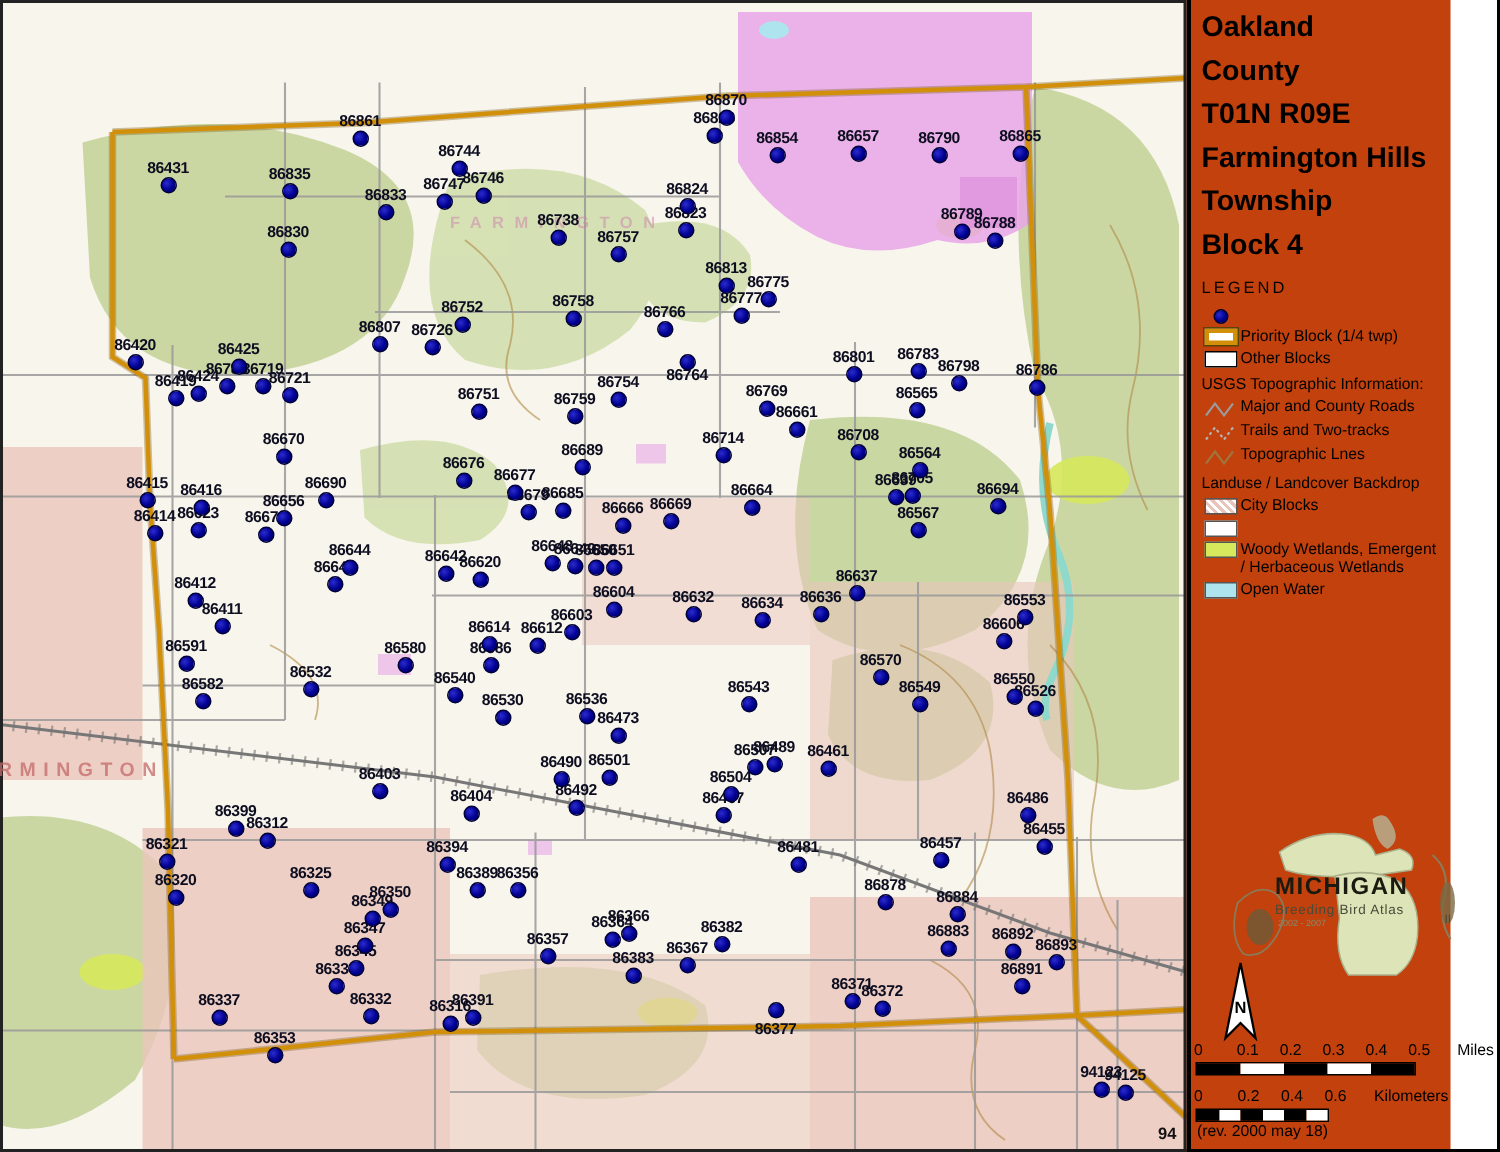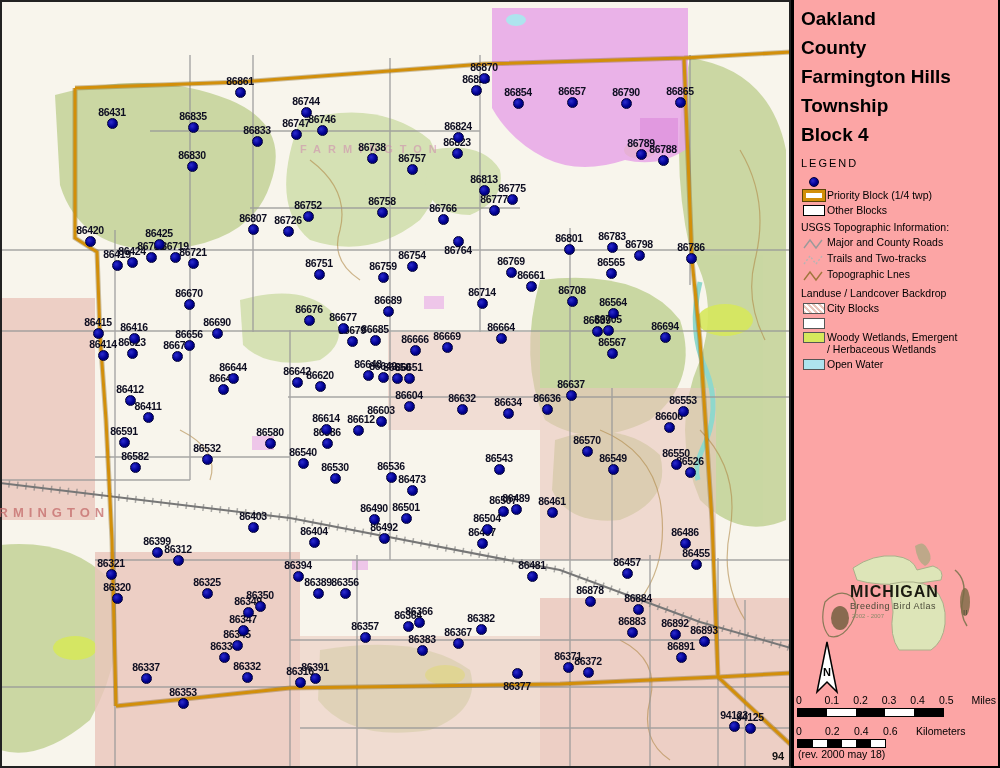--- a/index.html
+++ b/index.html
@@ -12,21 +12,21 @@
           background:radial-gradient(circle at 35% 35%, #2b2bd0 0%, #000090 55%, #000060 100%);
           border:1.5px solid #000038;box-sizing:border-box;z-index:6;}
   .pt-label{position:absolute;width:64px;text-align:center;font-size:10.5px;font-weight:bold;
             color:#0d0d20;letter-spacing:-0.3px;z-index:5;white-space:nowrap;}
   .map-town-label{position:absolute;font-size:13px;font-weight:bold;color:#c46a6a;
                   letter-spacing:5px;opacity:.75;z-index:4;}
   .map-town-label2{position:absolute;font-size:11px;font-weight:bold;color:#cf7fae;
                    letter-spacing:7px;opacity:.5;z-index:4;}
   .map-corner-label{position:absolute;font-size:11px;font-weight:bold;color:#111;z-index:6;}
   
-  #panel{position:absolute;left:791px;top:0;width:208px;height:768px;background:#fca5a5;
+  #panel{position:absolute;left:791px;top:0;width:176px;height:768px;background:#c2410c;
          border-left:3px solid #000;box-sizing:border-box;text-decoration:underline;}
   #panel-inner{position:absolute;left:7px;top:4px;right:3px;}
   .title-line{font-size:19px;font-weight:bold;color:#000;line-height:29px;white-space:nowrap;}
   #legend-head{font-size:11px;letter-spacing:2px;color:#000;margin:8px 0 6px 0;}
   .lg-row{display:flex;align-items:flex-start;margin-bottom:2px;}
   .lg-icon{flex:0 0 26px;display:flex;justify-content:center;padding-top:1px;}
   .lg-text{font-size:10.5px;color:#000;line-height:12.5px;}
   .lg-dot{width:10px;height:10px;border-radius:50%;margin-top:1px;
           background:radial-gradient(circle at 35% 35%, #2b2bd0 0%, #000090 55%, #000060 100%);
           border:1.5px solid #000038;box-sizing:border-box;}
@@ -475,20 +475,21 @@
         <div class="pt-label" style="left: 718px; top: 711px;">94125</div>
         <div class="pt-dot" style="left: 744.5px; top: 722.5px;"></div>
       </div>
   </div>
 
   <div id="panel">
     <div id="panel-inner">
       <div>
         <div class="title-line">Oakland</div>
         <div class="title-line">County</div>
+        <div class="title-line">T01N R09E</div>
         <div class="title-line">Farmington Hills</div>
         <div class="title-line">Township</div>
         <div class="title-line">Block 4</div>
       </div>
 
       <div id="legend-head">LEGEND</div>
 
       <div class="lg-row">
         <div class="lg-icon">
             <div class="lg-dot"></div>

